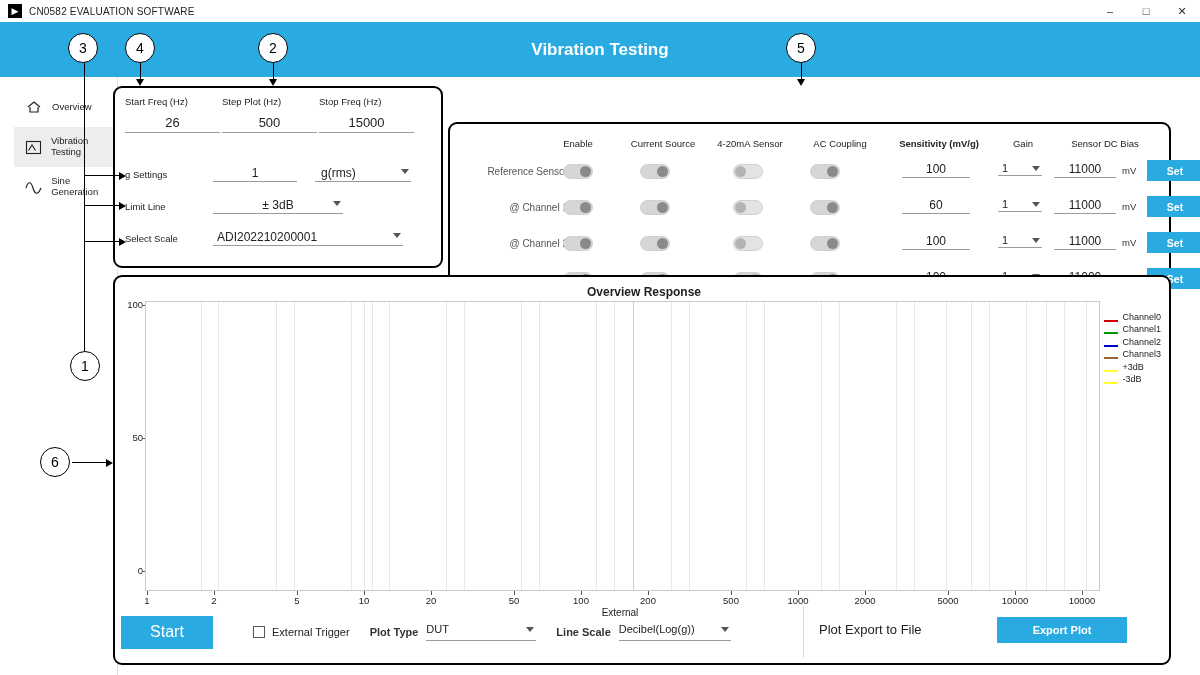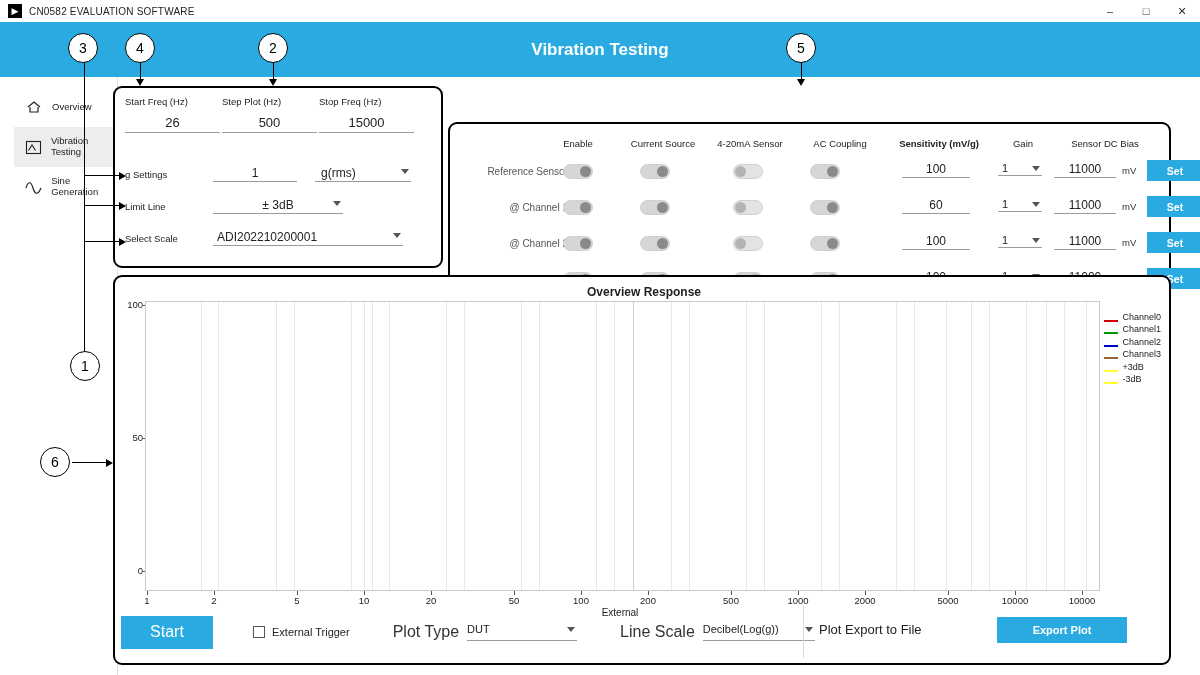--- a/index.html
+++ b/index.html
@@ -179,21 +179,21 @@
   }
   .start-btn {
     margin-left: 8px; width: 92px; height: 33px; background: #29abe2; color: #fff;
     display: flex; align-items: center; justify-content: center;
     font-size: 16px;
   }
   .chk-wrap { display: flex; align-items: center; margin-left: 40px; font-size: 11px; color: #222; }
   .chkbox {
     width: 12px; height: 12px; border: 1px solid #555; margin-right: 7px; background: #fff;
   }
-  .bb-label { font-size: 16px; color: #333; margin-left: 43px; margin-right: 8px; }
+  .bb-label { font-size: 11px; color: #333; margin-left: 20px; margin-right: 8px; font-weight: bold; }
   .bb-select {
     position: relative; border-bottom: 1px solid #9a9a9a; font-size: 11px; color: #222;
     padding-bottom: 2px; height: 18px;
   }
   .bb-select .caret {
     position: absolute; right: 2px; top: 4px; width: 0; height: 0;
     border-left: 4px solid transparent; border-right: 4px solid transparent;
     border-top: 5px solid #555;
   }
   .export-sep { position: absolute; left: 690px; top: 6px; width: 1px; height: 52px; background: #d8d8d8; }

